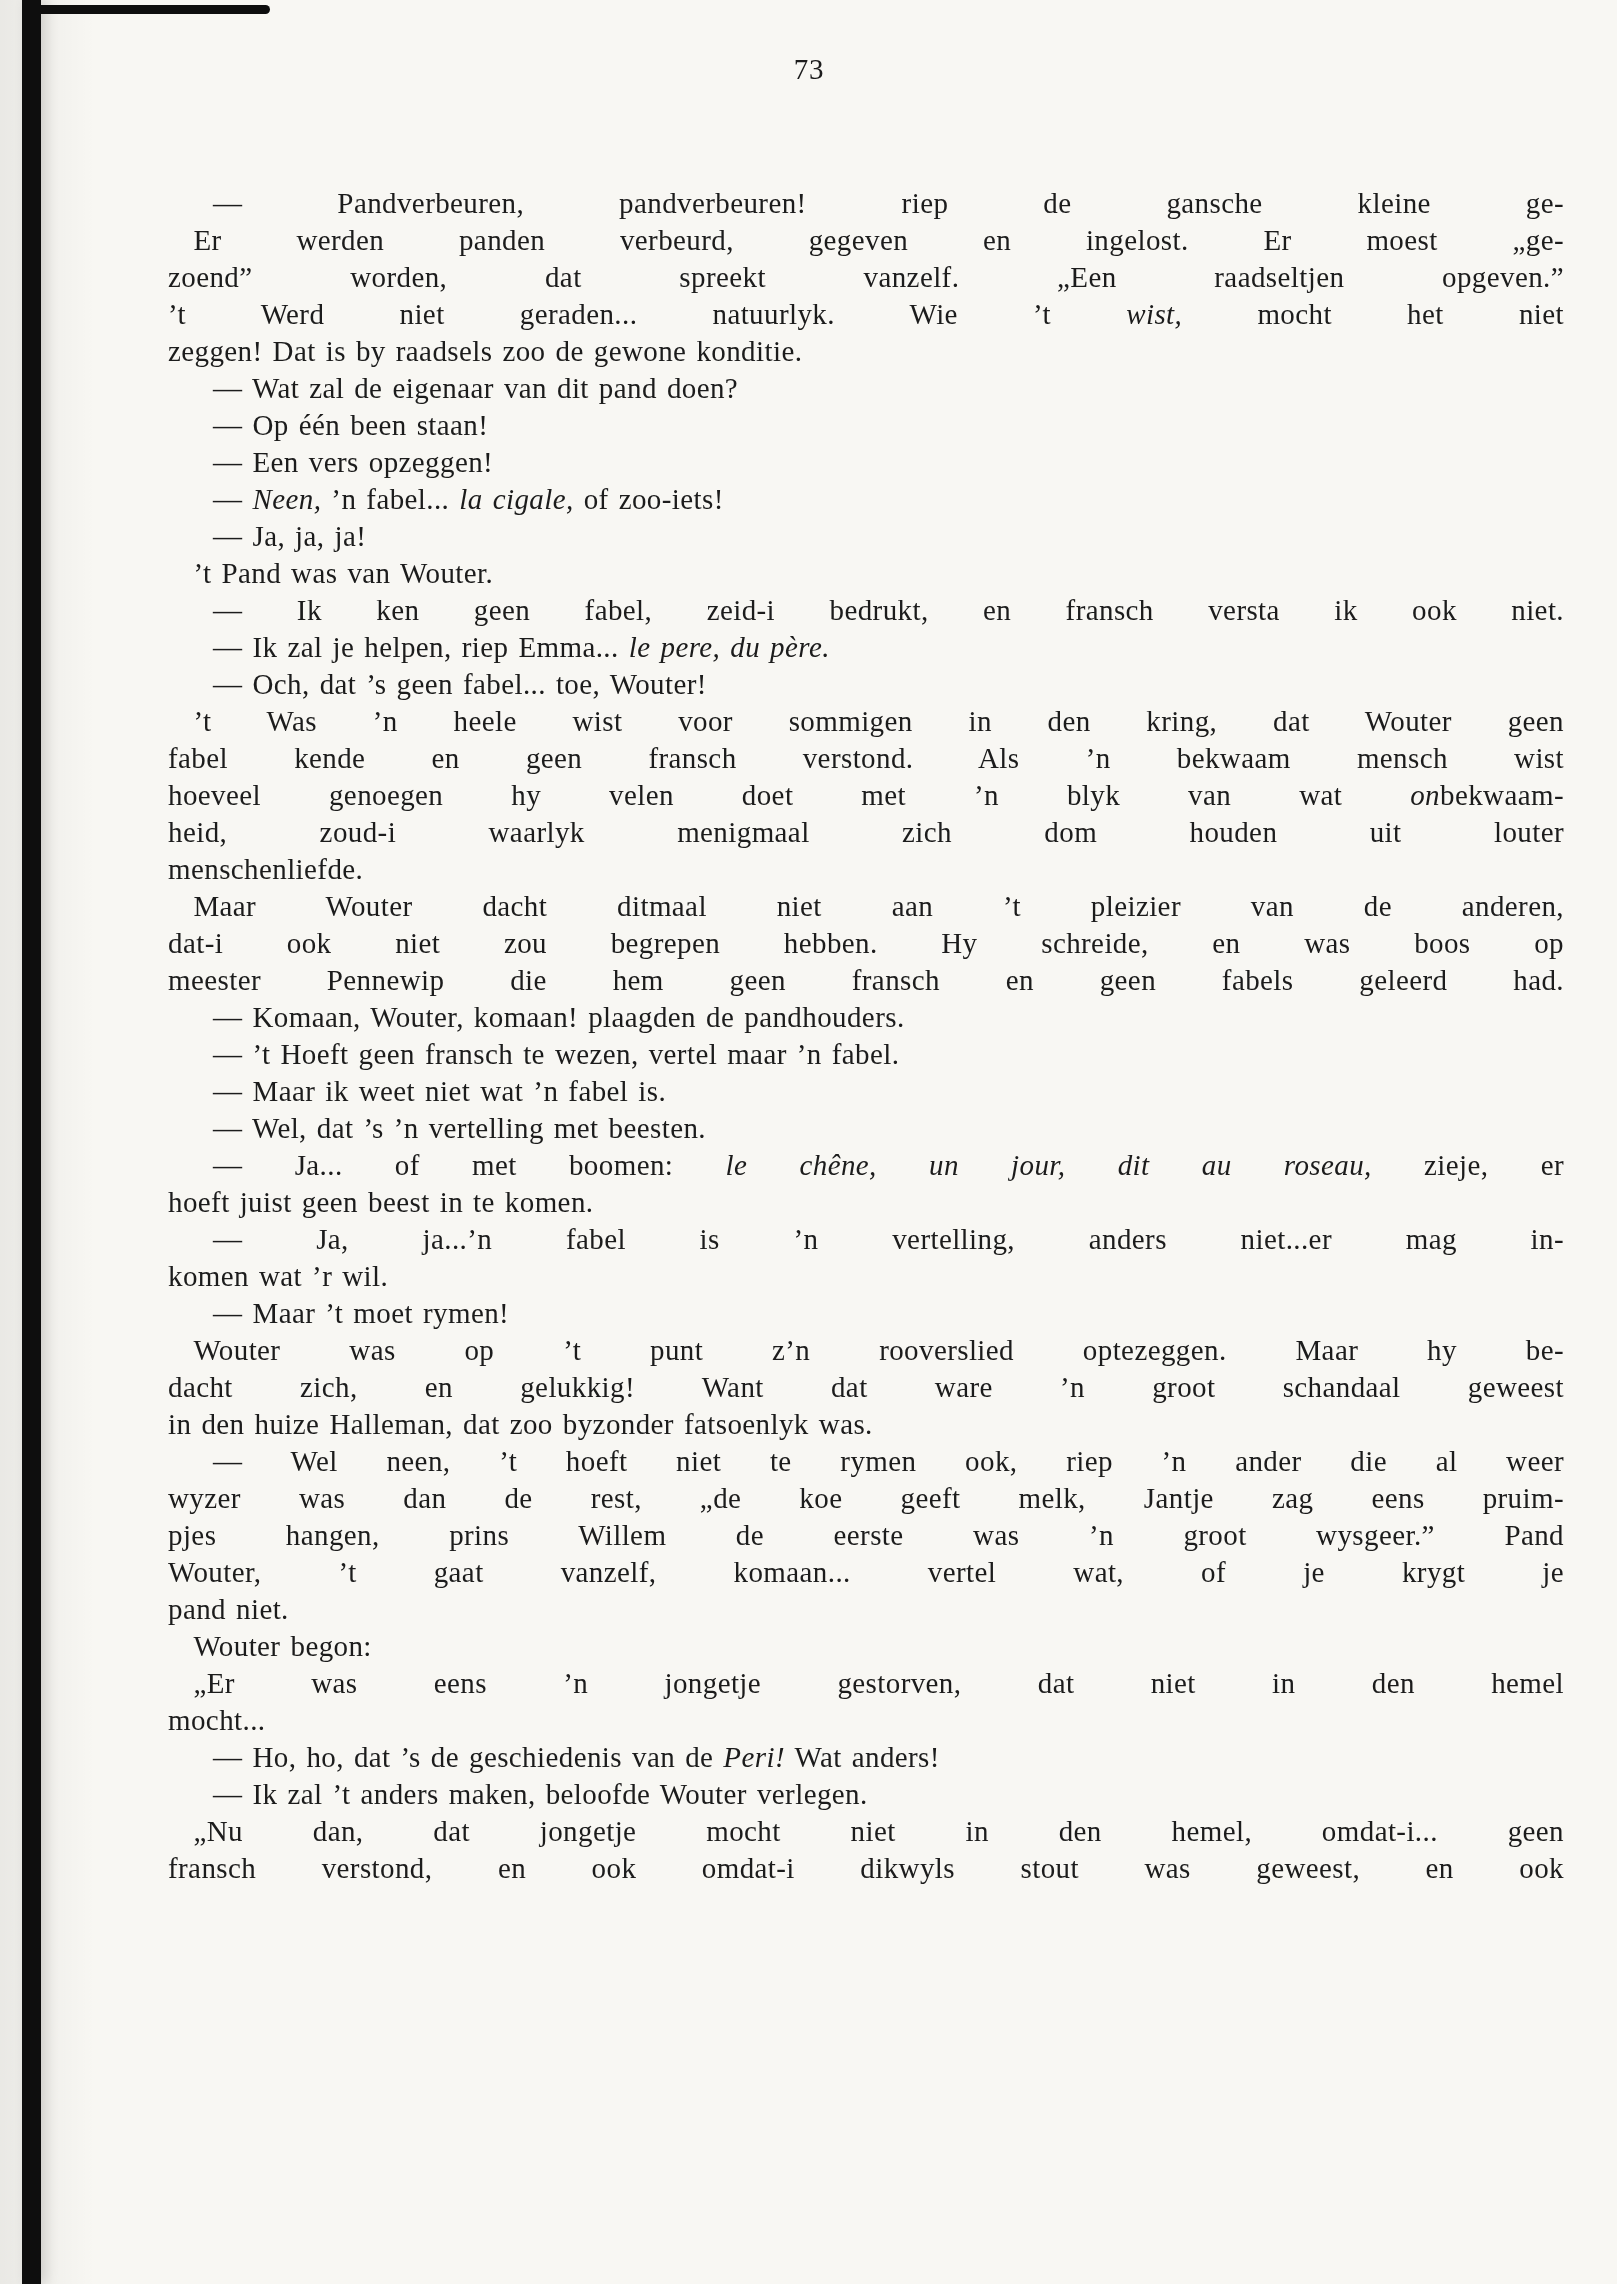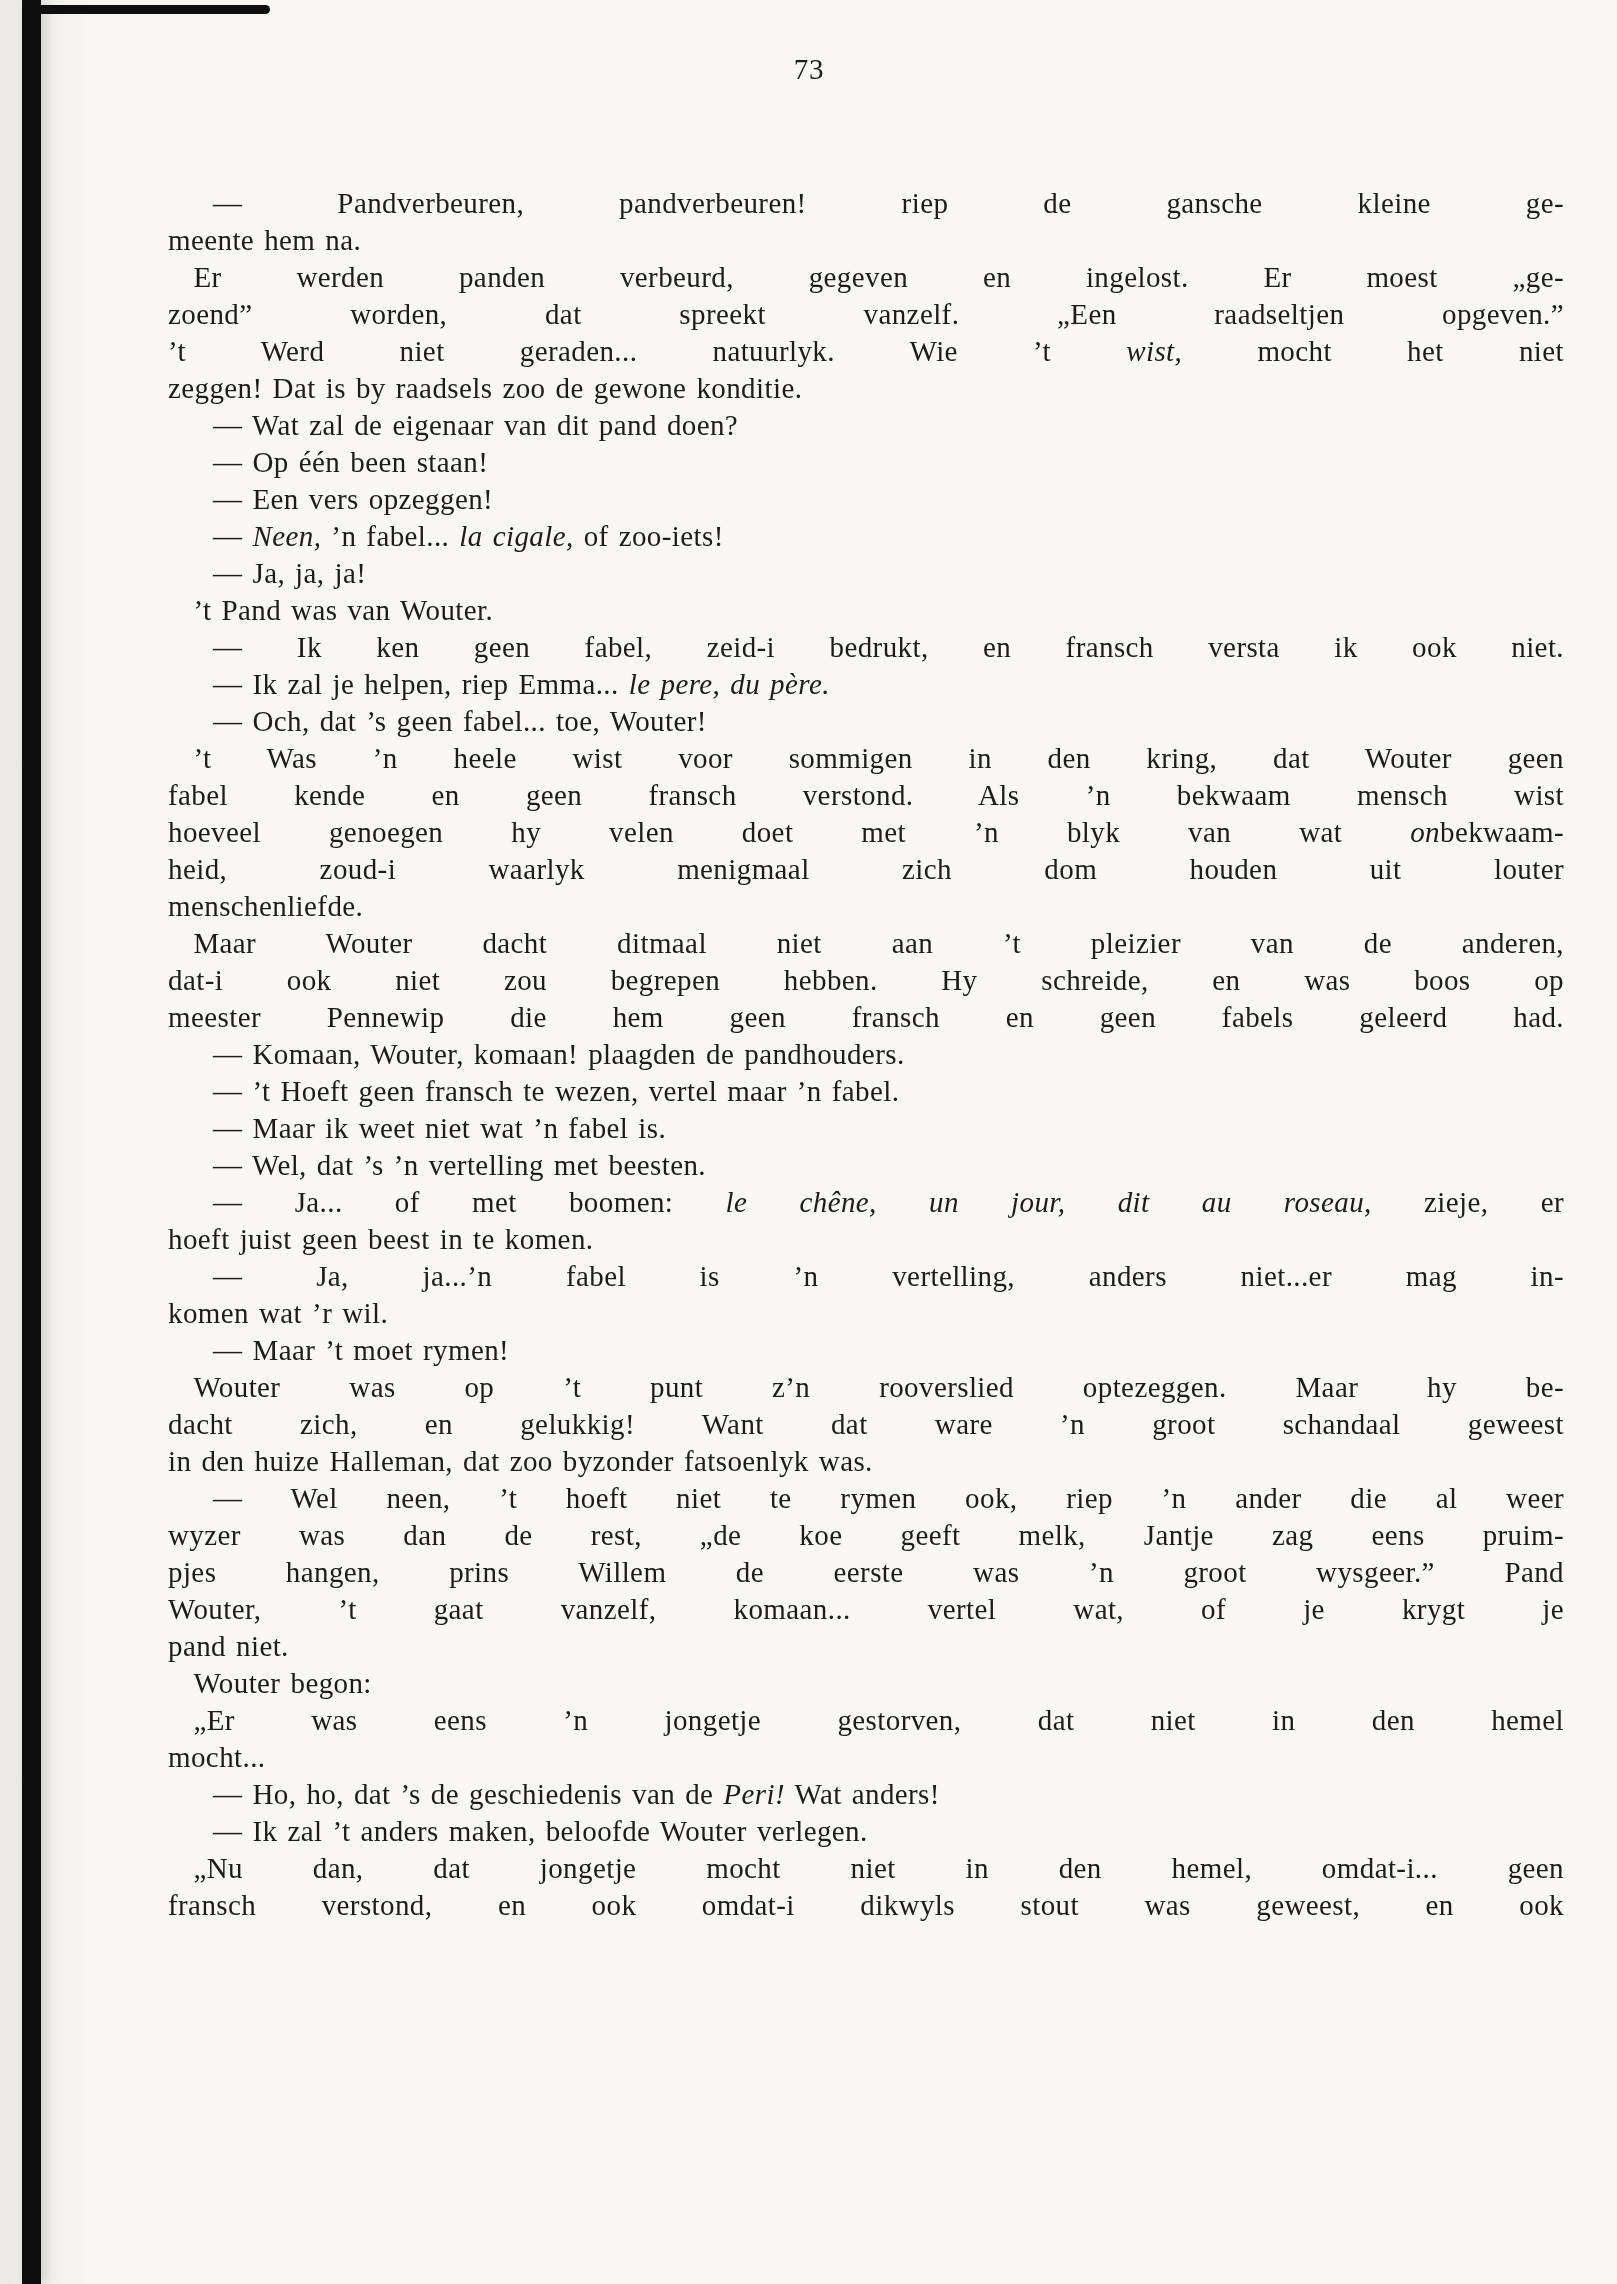--- a/index.html
+++ b/index.html
@@ -77,21 +77,20 @@
 </head>
 <body>
 
 <div class="page">
   <div class="edge-v"></div>
   <div class="edge-h"></div>
   <div class="page-number">73</div>
   <div class="text" id="page-text">
       <div class="para dialogue">
         <div class="line fill first"><span>— Pandverbeuren, pandverbeuren! riep de gansche kleine ge-</span></div>
-        <div class="line"><span>meente hem na.</span></div>
       </div>
       <div class="para narration">
         <div class="line fill first"><span>Er werden panden verbeurd, gegeven en ingelost. Er moest „ge-</span></div>
         <div class="line fill"><span>zoend” worden, dat spreekt vanzelf. „Een raadseltjen opgeven.”</span></div>
         <div class="line fill"><span>’t Werd niet geraden... natuurlyk. Wie ’t </span><span class="it">wist,</span><span> mocht het niet</span></div>
         <div class="line"><span>zeggen! Dat is by raadsels zoo de gewone konditie.</span></div>
       </div>
       <div class="para dialogue">
         <div class="line first"><span>— Wat zal de eigenaar van dit pand doen?</span></div>
       </div>

